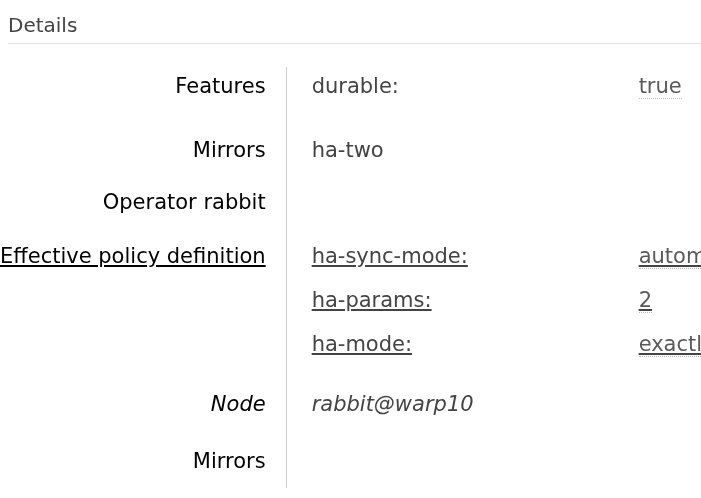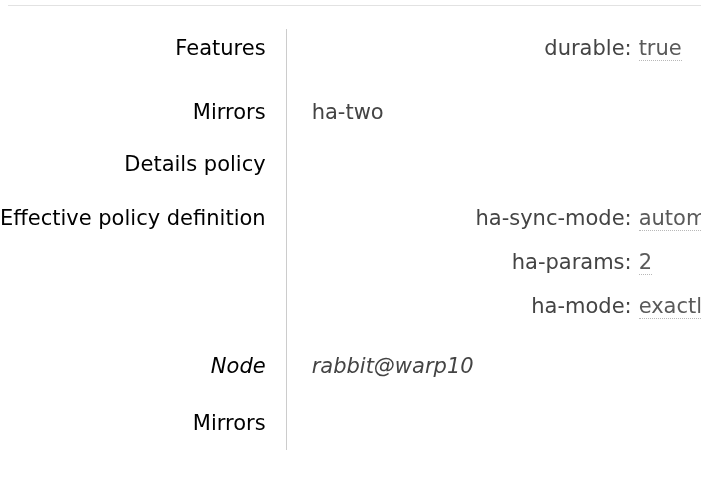--- a/index.html
+++ b/index.html
@@ -52,41 +52,42 @@
     white-space: nowrap;
   }
   table.facts td {
     padding-left: 25px;
     color: var(--value_text);
     min-width: 320px;
   }
   tr.r-features  > th, tr.r-features  > td { padding-bottom: 32px; margin-top: 8px; }
   tr.r-policy    > th, tr.r-policy    > td { padding-bottom: 20px; }
   tr.r-operator  > th, tr.r-operator  > td { padding-bottom: 22px; }
-  tr.r-effective > th, tr.r-effective > td { padding-bottom: 28px; }
+  tr.r-effective > th, tr.r-effective > td { padding-bottom: 28px; text-decoration: underline; }
   tr.r-node      > th, tr.r-node      > td { padding-bottom: 25px; font-style: italic; }
   tr.r-mirrors   > th, tr.r-mirrors   > td { padding-bottom: 14px; }
 
   table.mini { border-collapse: collapse; }
   table.mini td {
     padding: 0 0 18px 0;
     vertical-align: top;
     font-size: 21px;
     line-height: 26px;
   }
-  table.mini td.k { text-align: right; color: var(--value_text); white-space: nowrap; }
+  table.mini td.k { color: var(--value_text); white-space: nowrap; }
   table.mini td.v { padding-left: 7px; color: var(--muted_value_text); }
   table.mini tr:last-child td { padding-bottom: 0; }
   span.abbr { border-bottom: 1px dotted var(--underline_dots); cursor: default; }
   td.bold-val { font-weight: bold; }
 </style>
 </head>
 <body>
 
 <div>
+  <h2 class="section-heading">Details</h2>
   <hr class="heading-rule">
 
   <table class="facts">
     <tbody>
       <tr class="r-features">
         <th>Features</th>
         <td>
           <table class="mini">
             <tbody>
               <tr>
@@ -99,21 +100,21 @@
           </table>
         </td>
       </tr>
 
       <tr class="r-policy">
         <th>Mirrors</th>
         <td class="bold-val">ha-two</td>
       </tr>
 
       <tr class="r-operator">
-        <th>Details policy</th>
+        <th>Operator rabbit</th>
         <td></td>
       </tr>
 
       <tr class="r-effective">
         <th>Effective policy definition</th>
         <td>
           <table class="mini">
             <tbody>
               <tr>
                 <td class="k">ha-sync-mode:</td>

